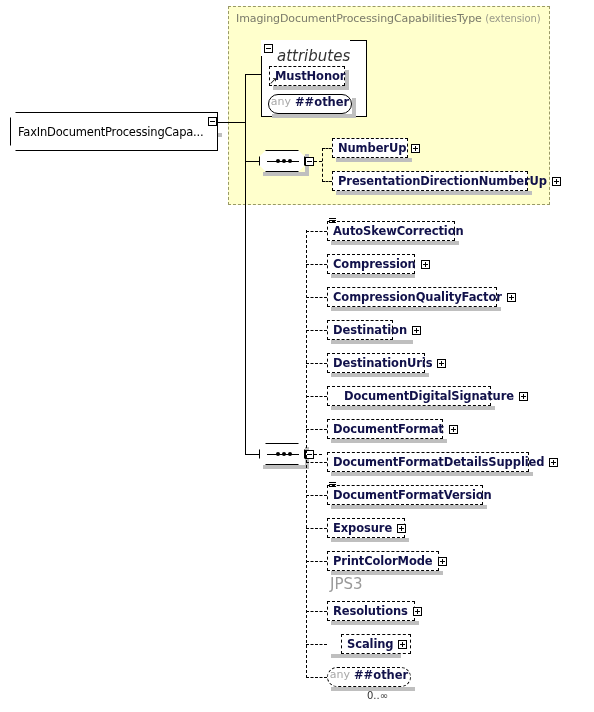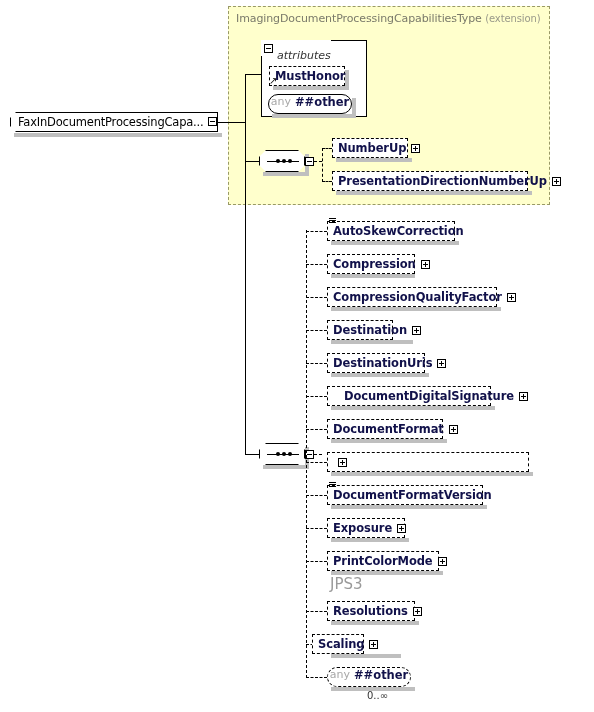--- a/index.html
+++ b/index.html
@@ -63,21 +63,21 @@
     top: 40px;
     height: 16px;
     background: #ffffff;
     display: flex;
     align-items: center;
     padding-left: 3px;
     box-sizing: border-box;
   }
   .attr-label {
     font-style: italic;
-    font-size: 11px;
+    font-size: 15px;
     color: #333333;
     margin-left: 4px;
     white-space: nowrap;
     margin-top: 15px;
   }
 
   
   .toggle {
     width: 9px;
     height: 9px;
@@ -139,21 +139,21 @@
     background: #bfbfbf;
     width: 4px;
   }
 
   
   .root-node {
     position: absolute;
     left: 10px;
     top: 112px;
     width: 208px;
-    height: 20px;
+    height: 39px;
     background: #ffffff;
     border: 1px solid #000;
     box-sizing: border-box;
     display: flex;
     align-items: center;
     padding-left: 7px;
     clip-path: polygon(0 6px, 6px 0, calc(100% - 0px) 0, 100% 0, 100% calc(100% - 0px), 6px 100%, 0 calc(100% - 6px));
   }
   .root-node .nm {
     font-size: 11.5px;
@@ -416,20 +416,21 @@
       </div>
       <div class="hdash" style="left: 306px; top: 429px; width: 21px;"></div>
       <div class="shadow" style="left: 331px; top: 439px; width: 116px;"></div>
       <div class="node dashed" style="left: 327px; top: 419px; width: 116px;">
         <span class="nm">DocumentFormat</span>
         <span class="toggle plus"></span>
       </div>
       <div class="hdash" style="left: 306px; top: 462px; width: 21px;"></div>
       <div class="shadow" style="left: 331px; top: 472px; width: 202px;"></div>
       <div class="node dashed" style="left: 327px; top: 452px; width: 202px;">
+        <span class="nm">DocumentFormatDetailsSupplied</span>
         <span class="toggle plus"></span>
       </div>
       <div class="hdash" style="left: 306px; top: 495px; width: 21px;"></div>
       <div class="shadow" style="left: 331px; top: 505px; width: 156px;"></div>
       <div class="node dashed" style="left: 327px; top: 485px; width: 156px;">
         <span class="nm">DocumentFormatVersion</span>
       </div>
       <div class="eq-mark" style="left: 329px; top: 482px;">
         <i></i>
         <i></i>
@@ -449,21 +450,21 @@
       </div>
       <div class="annot" style="left: 330px; top: 575px;">JPS3</div>
       <div class="hdash" style="left: 306px; top: 611px; width: 21px;"></div>
       <div class="shadow" style="left: 331px; top: 621px; width: 88px;"></div>
       <div class="node dashed" style="left: 327px; top: 601px; width: 88px;">
         <span class="nm">Resolutions</span>
         <span class="toggle plus"></span>
       </div>
       <div class="hdash" style="left: 306px; top: 644px; width: 21px;"></div>
       <div class="shadow" style="left: 331px; top: 654px; width: 70px;"></div>
-      <div class="node dashed" style="left: 312px; top: 634px; width: 52px;">
+      <div class="node dashed" style="left: 341px; top: 634px; width: 70px;">
         <span class="nm">Scaling</span>
         <span class="toggle plus"></span>
       </div>
       <div class="hdash" style="left: 306px; top: 677px; width: 21px;"></div>
       <div class="shadow" style="left: 331px; top: 687px; width: 84px;"></div>
       <div class="any-node" style="left: 327px; top: 667px; width: 84px;">
         <span class="any-kw">any</span>
         <span class="any-ns">##other</span>
       </div>
       <div class="cardinality" style="left: 367px; top: 690px;">0..∞</div>

